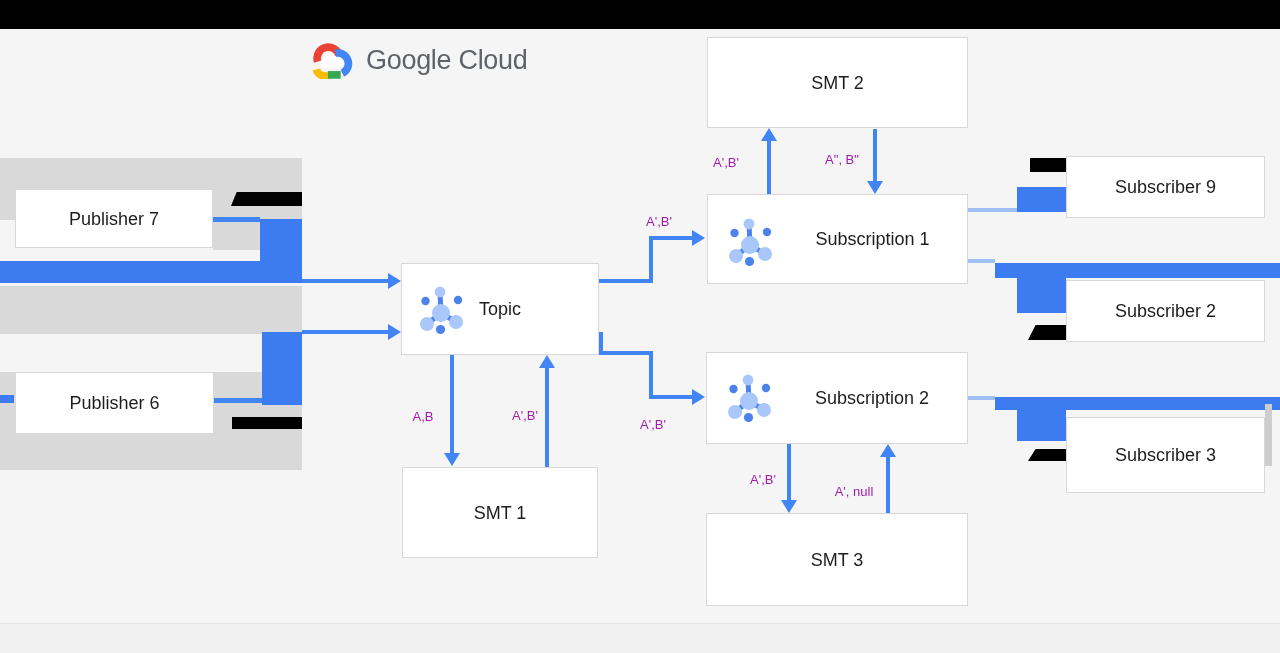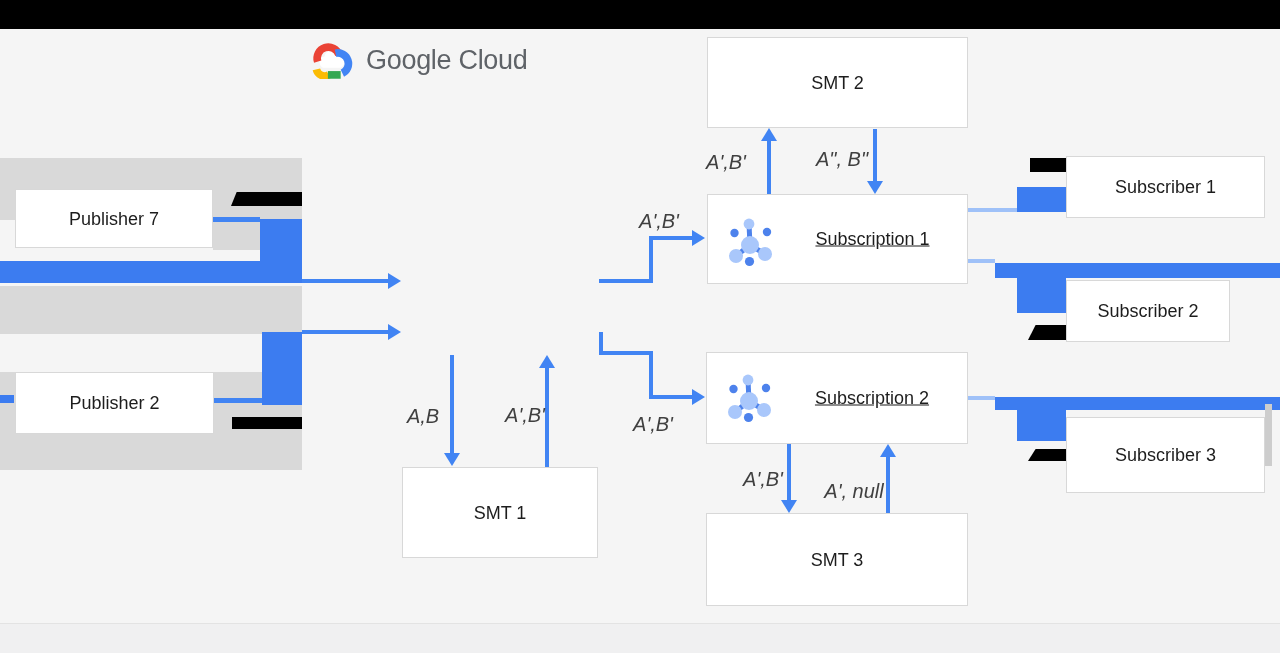--- a/index.html
+++ b/index.html
@@ -14,29 +14,29 @@
   .abs{position:absolute;}
   .topbar{left:0;top:0;width:1280px;height:29px;background:#000;}
   .bottombar{left:0;top:623px;width:1280px;height:30px;background:#f0f0f1;border-top:1px solid #e3e3e3;box-sizing:border-box;}
   .band{background:var(--band);}
   .hl{background:var(--hl);}
   .dline{background:var(--arrow);}
   .lline{background:var(--thin);}
   .blk{background:#000;}
   .box{background:#fff;border:1px solid #d8d8d8;box-sizing:border-box;font-size:18px;color:#1d1d1d;}
   .box .label{position:absolute;left:0;right:0;top:50%;transform:translateY(-50%);text-align:center;white-space:nowrap;}
-  .box.iconbox .label{left:70px;text-decoration:underline;}
+  .box.iconbox .label{left:70px;}
   .box.topicbox .label{left:0;}
   .ps{position:absolute;width:52px;height:52px;}
   .hline,.vline{position:absolute;background:var(--arrow);}
   .head{position:absolute;width:0;height:0;}
   .head.r{border-top:8px solid transparent;border-bottom:8px solid transparent;border-left:13px solid var(--arrow);}
   .head.u{border-left:8px solid transparent;border-right:8px solid transparent;border-bottom:13px solid var(--arrow);}
   .head.d{border-left:8px solid transparent;border-right:8px solid transparent;border-top:13px solid var(--arrow);}
-  .lbl{position:absolute;font-size:20px;white-space:nowrap;transform:translate(-50%,-50%);color:#404040;font-style:italic;}
+  .lbl{position:absolute;font-size:13px;white-space:nowrap;transform:translate(-50%,-50%);color:#a21caf;}
   .logo{position:absolute;left:310px;top:40px;height:40px;display:flex;align-items:center;}
   .logo-text{margin-left:10px;font-size:27px;letter-spacing:-0.3px;color:#5f6368;}
   .stripR{background:#cdcdcd;}
 </style>
 </head>
 <body>
 
 <div class="stage">
 
   <div class="abs topbar"></div>
@@ -106,23 +106,40 @@
   <div class="lbl" style="left:726px;top:162px;">A',B'</div>
   <div class="lbl" style="left:842px;top:159px;">A", B"</div>
   <div class="lbl" style="left:653px;top:424px;">A',B'</div>
   <div class="lbl" style="left:763px;top:479px;">A',B'</div>
   <div class="lbl" style="left:854px;top:480px;margin-top:11px;">A', null</div>
 
   <div class="abs box" style="left:15px;top:189px;width:198px;height:59px;">
     <span class="label">Publisher 7</span>
   </div>
   <div class="abs box" style="left:15px;top:372px;width:199px;height:62px;">
-    <span class="label">Publisher 2</span>
-  </div>
-
+    <span class="label">Publisher 6</span>
+  </div>
+
+  <div class="abs box topicbox" style="left:401px;top:263px;width:198px;height:92px;">
+    <svg class="ps" style="left:13px;top:22px;" viewBox="0 0 52 52">
+      <g stroke="#4D82EC" stroke-width="5">
+        <line x1="26" y1="27" x2="25" y2="6"></line>
+        <line x1="26" y1="27" x2="12" y2="38"></line>
+        <line x1="26" y1="27" x2="41" y2="36"></line>
+      </g>
+      <circle cx="26" cy="27" r="9" fill="#A9C7FB"></circle>
+      <circle cx="25" cy="6" r="5.4" fill="#A9C7FB"></circle>
+      <circle cx="12" cy="38" r="7" fill="#A9C7FB"></circle>
+      <circle cx="41" cy="36" r="7" fill="#A9C7FB"></circle>
+      <circle cx="10.5" cy="15" r="4.2" fill="#4D82EC"></circle>
+      <circle cx="43" cy="14" r="4.2" fill="#4D82EC"></circle>
+      <circle cx="25.5" cy="43.5" r="4.6" fill="#4D82EC"></circle>
+    </svg>
+    <span class="label">Topic</span>
+  </div>
 
   <div class="abs box" style="left:402px;top:467px;width:196px;height:91px;">
     <span class="label">SMT 1</span>
   </div>
   <div class="abs box" style="left:707px;top:37px;width:261px;height:91px;">
     <span class="label">SMT 2</span>
   </div>
 
   <div class="abs box iconbox" style="left:707px;top:194px;width:261px;height:90px;">
     <svg class="ps" style="left:16px;top:23px;" viewBox="0 0 52 52">
@@ -158,23 +175,23 @@
       <circle cx="25.5" cy="43.5" r="4.6" fill="#4D82EC"></circle>
     </svg>
     <span class="label">Subscription 2</span>
   </div>
 
   <div class="abs box" style="left:706px;top:513px;width:262px;height:93px;">
     <span class="label">SMT 3</span>
   </div>
 
   <div class="abs box" style="left:1066px;top:156px;width:199px;height:62px;">
-    <span class="label">Subscriber 1</span>
-  </div>
-  <div class="abs box" style="left:1066px;top:280px;width:164px;height:62px;">
+    <span class="label">Subscriber 9</span>
+  </div>
+  <div class="abs box" style="left:1066px;top:280px;width:199px;height:62px;">
     <span class="label">Subscriber 2</span>
   </div>
   <div class="abs box" style="left:1066px;top:417px;width:199px;height:76px;">
     <span class="label">Subscriber 3</span>
   </div>
   <div class="abs stripR" style="left:1265px;top:404px;width:7px;height:62px;"></div>
 
   <div class="logo">
     <svg width="46" height="38" viewBox="0 0 54 44">
       <path d="M15 31 a7 7 0 0 1 2-13 a8.5 8.5 0 0 1 16-2 a8 8 0 0 1 3 15 z" fill="#ffffff"></path>

